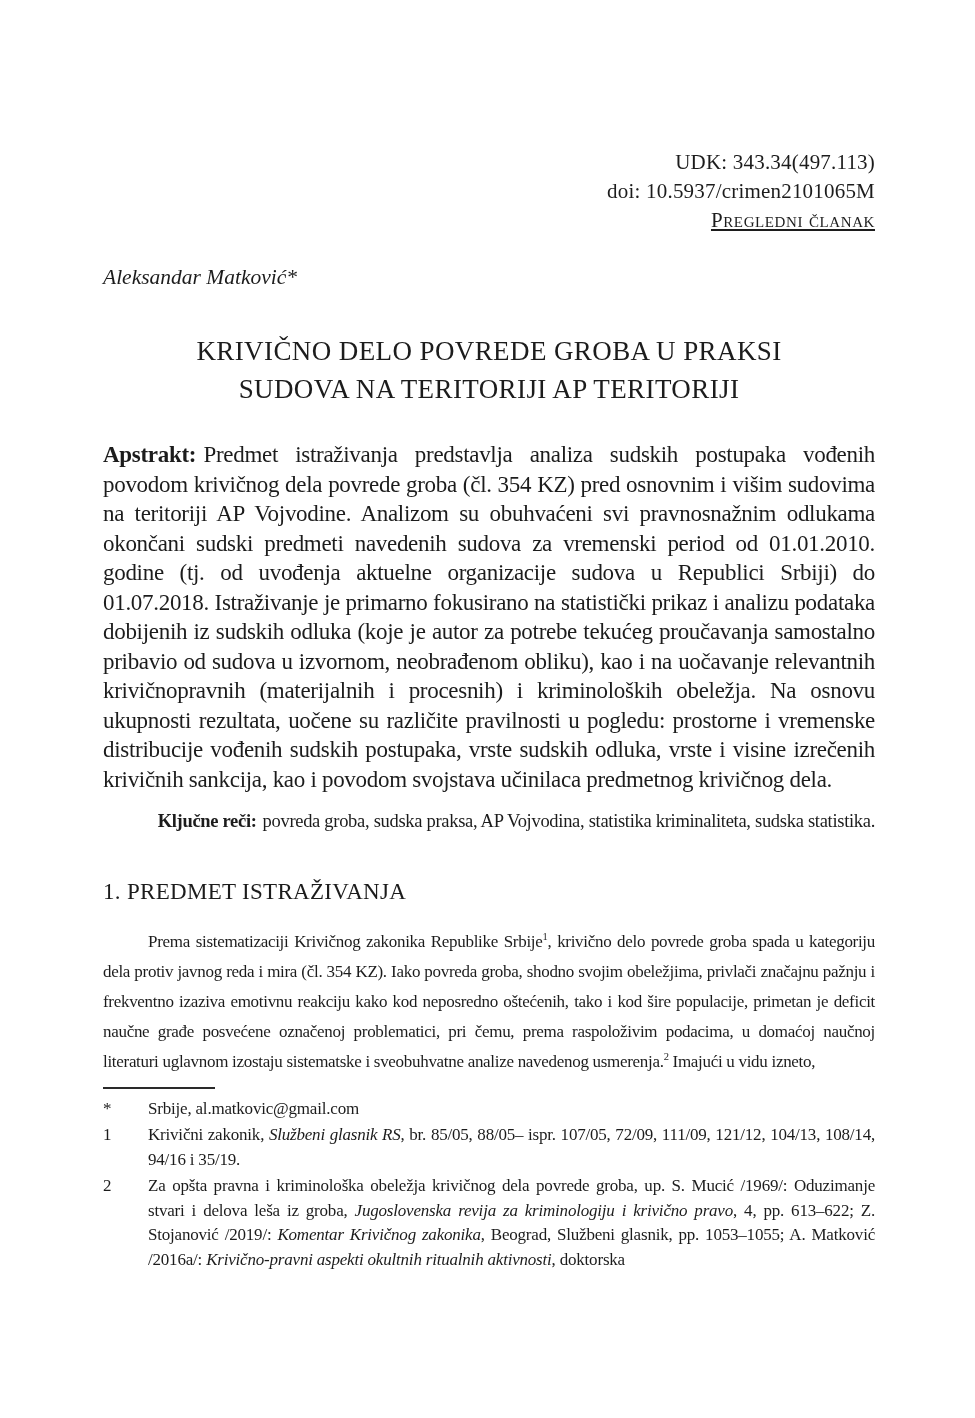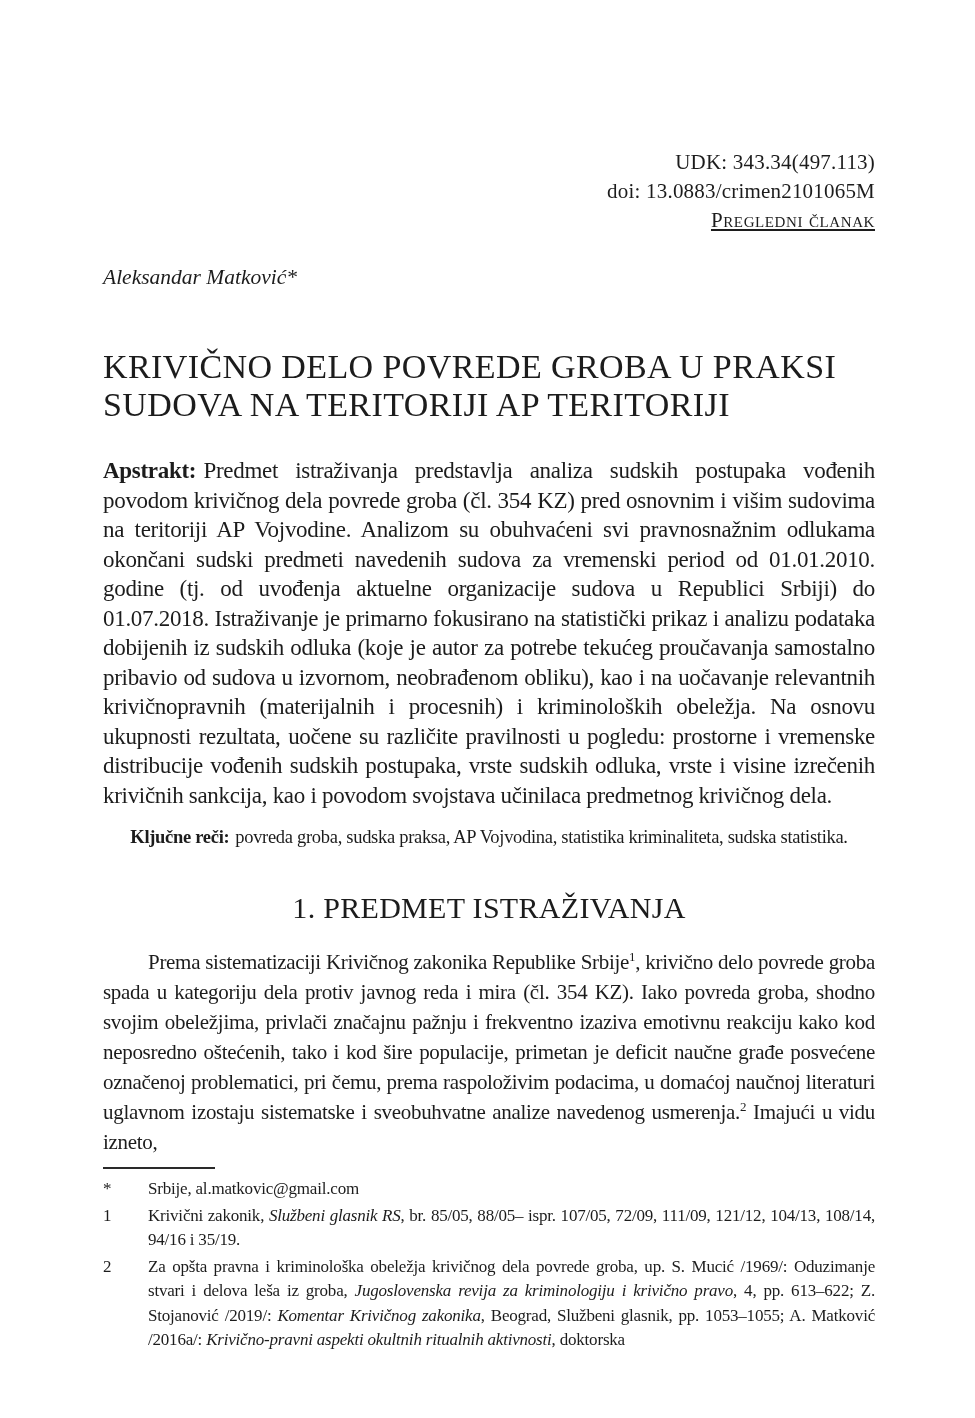--- a/index.html
+++ b/index.html
@@ -42,22 +42,23 @@
     line-height: 29px;
     margin: 0;
   }
   .affiliation-line {
     font-size: 21.5px;
     line-height: 29px;
     margin: 12px 0 0 0;
   }
   
   .article-title {
-    margin-top: 56px;
-    font-size: 34px;
+    margin-top: 40px;
+    text-align: center;
+    font-size: 27px;
     line-height: 38px;
     letter-spacing: 0.4px;
     font-weight: normal;
   }
   
   .abstract {
     margin: 32px 0 0 0;
     font-size: 23px;
     line-height: 29.5px;
     letter-spacing: -0.3px;
@@ -65,36 +66,35 @@
   }
   .abstract .label { font-weight: bold; margin-right: 0.32em; }
   
   .keywords {
     margin: 13px 0 0 0;
     font-size: 18.5px;
     line-height: 29.5px;
     letter-spacing: -0.3px;
     padding-left: 80px;
     text-indent: -80px;
-    text-align: center;
+    text-align: right;
   }
   .keywords .label { font-weight: bold; margin-right: 0.32em; }
   
   .section-heading {
     margin-top: 40px;
-    text-align: center;
-    font-size: 30px;
+    font-size: 23px;
     line-height: 30px;
     font-weight: normal;
     letter-spacing: 0.3px;
   }
   
   .body-para {
     margin: 20px 0 0 0;
-    font-size: 21px;
+    font-size: 17px;
     line-height: 30px;
     letter-spacing: -0.3px;
     text-align: justify;
     text-indent: 45px;
   }
   sup.fn-ref {
     font-size: 0.62em;
     line-height: 0;
     vertical-align: super;
   }
@@ -124,21 +124,21 @@
   }
   .italic { font-style: italic; }
 </style>
 </head>
 <body>
 
 <div class="page">
 
   <div class="meta-block">
     <div>UDK: 343.34(497.113)</div>
-    <div>doi: 13.0883/crimen2101065M</div>
+    <div>doi: 10.5937/crimen2101065M</div>
     <div class="smallcaps">Pregledni članak</div>
   </div>
 
   <div class="author-block">
     <p class="author-line"><span>Aleksandar Matković</span><span>*</span></p>
   </div>
 
   <h1 class="article-title">
     <div>KRIVIČNO DELO POVREDE GROBA U PRAKSI</div>
     <div>SUDOVA NA TERITORIJI AP TERITORIJI</div>

